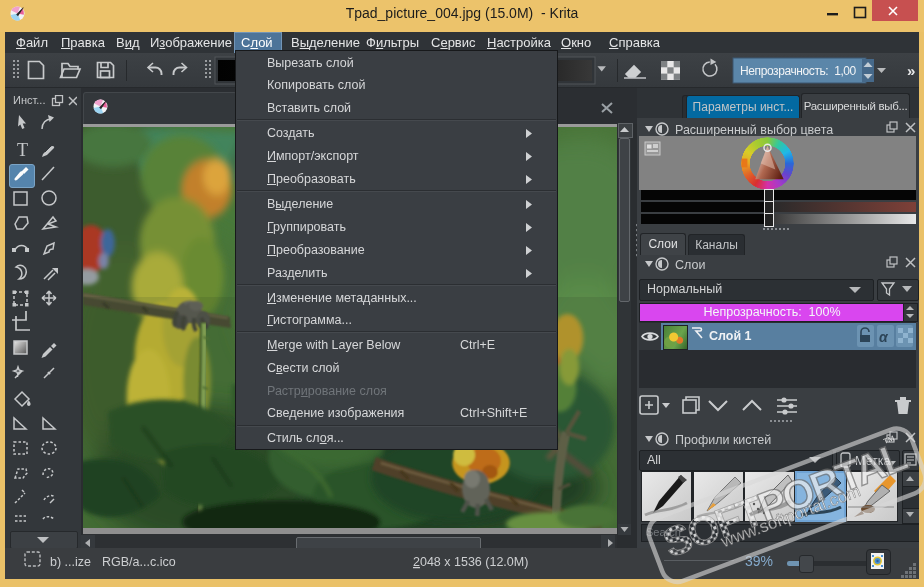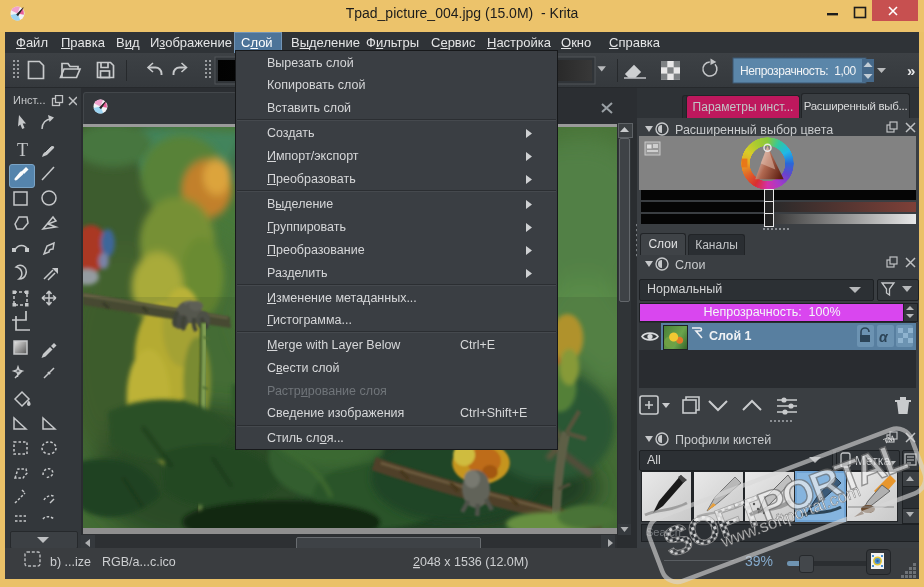--- a/index.html
+++ b/index.html
@@ -403,21 +403,21 @@
     <rect y="10" width="2.2" height="2.2"></rect>
   <rect y="15" width="2.2" height="2.2"></rect>
     <rect y="20" width="2.2" height="2.2"></rect>
     <rect y="25" width="2.2" height="2.2"></rect>
     <rect y="30" width="2.2" height="2.2"></rect>
 </svg>
 
 <div class="abs" style="left:637px;top:88px;width:282px;height:460px;background:#2e3236;"></div>
 
 <div class="abs" style="left:641px;top:95px;width:42px;height:23px;background:#2a2e32;border:1px solid #212427;border-bottom:none;border-radius:3px 3px 0 0;color:#c2c4c6;font-size:12px;text-align:center;line-height:23px;margin-left:41px;">Об...</div>
-<div class="abs" style="left:686px;top:95px;width:112px;height:23px;background:#be185d;border:1px solid #212427;border-bottom:none;border-radius:3px 3px 0 0;color:#c2c4c6;font-size:12px;text-align:center;line-height:23px;">Параметры инст...</div>
+<div class="abs" style="left:686px;top:95px;width:112px;height:23px;background:#0369a1;border:1px solid #212427;border-bottom:none;border-radius:3px 3px 0 0;color:#c2c4c6;font-size:12px;text-align:center;line-height:23px;">Параметры инст...</div>
 <div class="abs" style="left:801px;top:93px;width:107px;height:25px;background:#3a3e42;border:1px solid #212427;border-bottom:none;border-radius:3px 3px 0 0;color:#d8d9da;font-size:11.5px;text-align:center;line-height:25px;letter-spacing:-0.3px;">Расширенный выб...</div>
 <div class="abs" style="left:637px;top:118px;width:282px;height:430px;background:#3a3e42;"></div>
 
 <svg class="abs" style="left:641px;top:120px" width="278" height="18">
   <path d="M4 6l8 0-4 6z" fill="#c6c8ca"></path>
   <circle cx="21" cy="9" r="6" fill="none" stroke="#c6c8ca" stroke-width="1.4"></circle>
   <path d="M21 5a4 4 0 0 0 0 8z" fill="#c6c8ca"></path>
   <text x="34" y="13.5" fill="#c9cbcd" font-size="12.5">Расширенный выбор цвета</text>
   <rect x="246" y="5" width="7" height="7" fill="none" stroke="#bfc1c3" stroke-width="1.2"></rect>
   <rect x="249" y="2" width="7" height="7" fill="#3a3e42" stroke="#bfc1c3" stroke-width="1.2"></rect>

